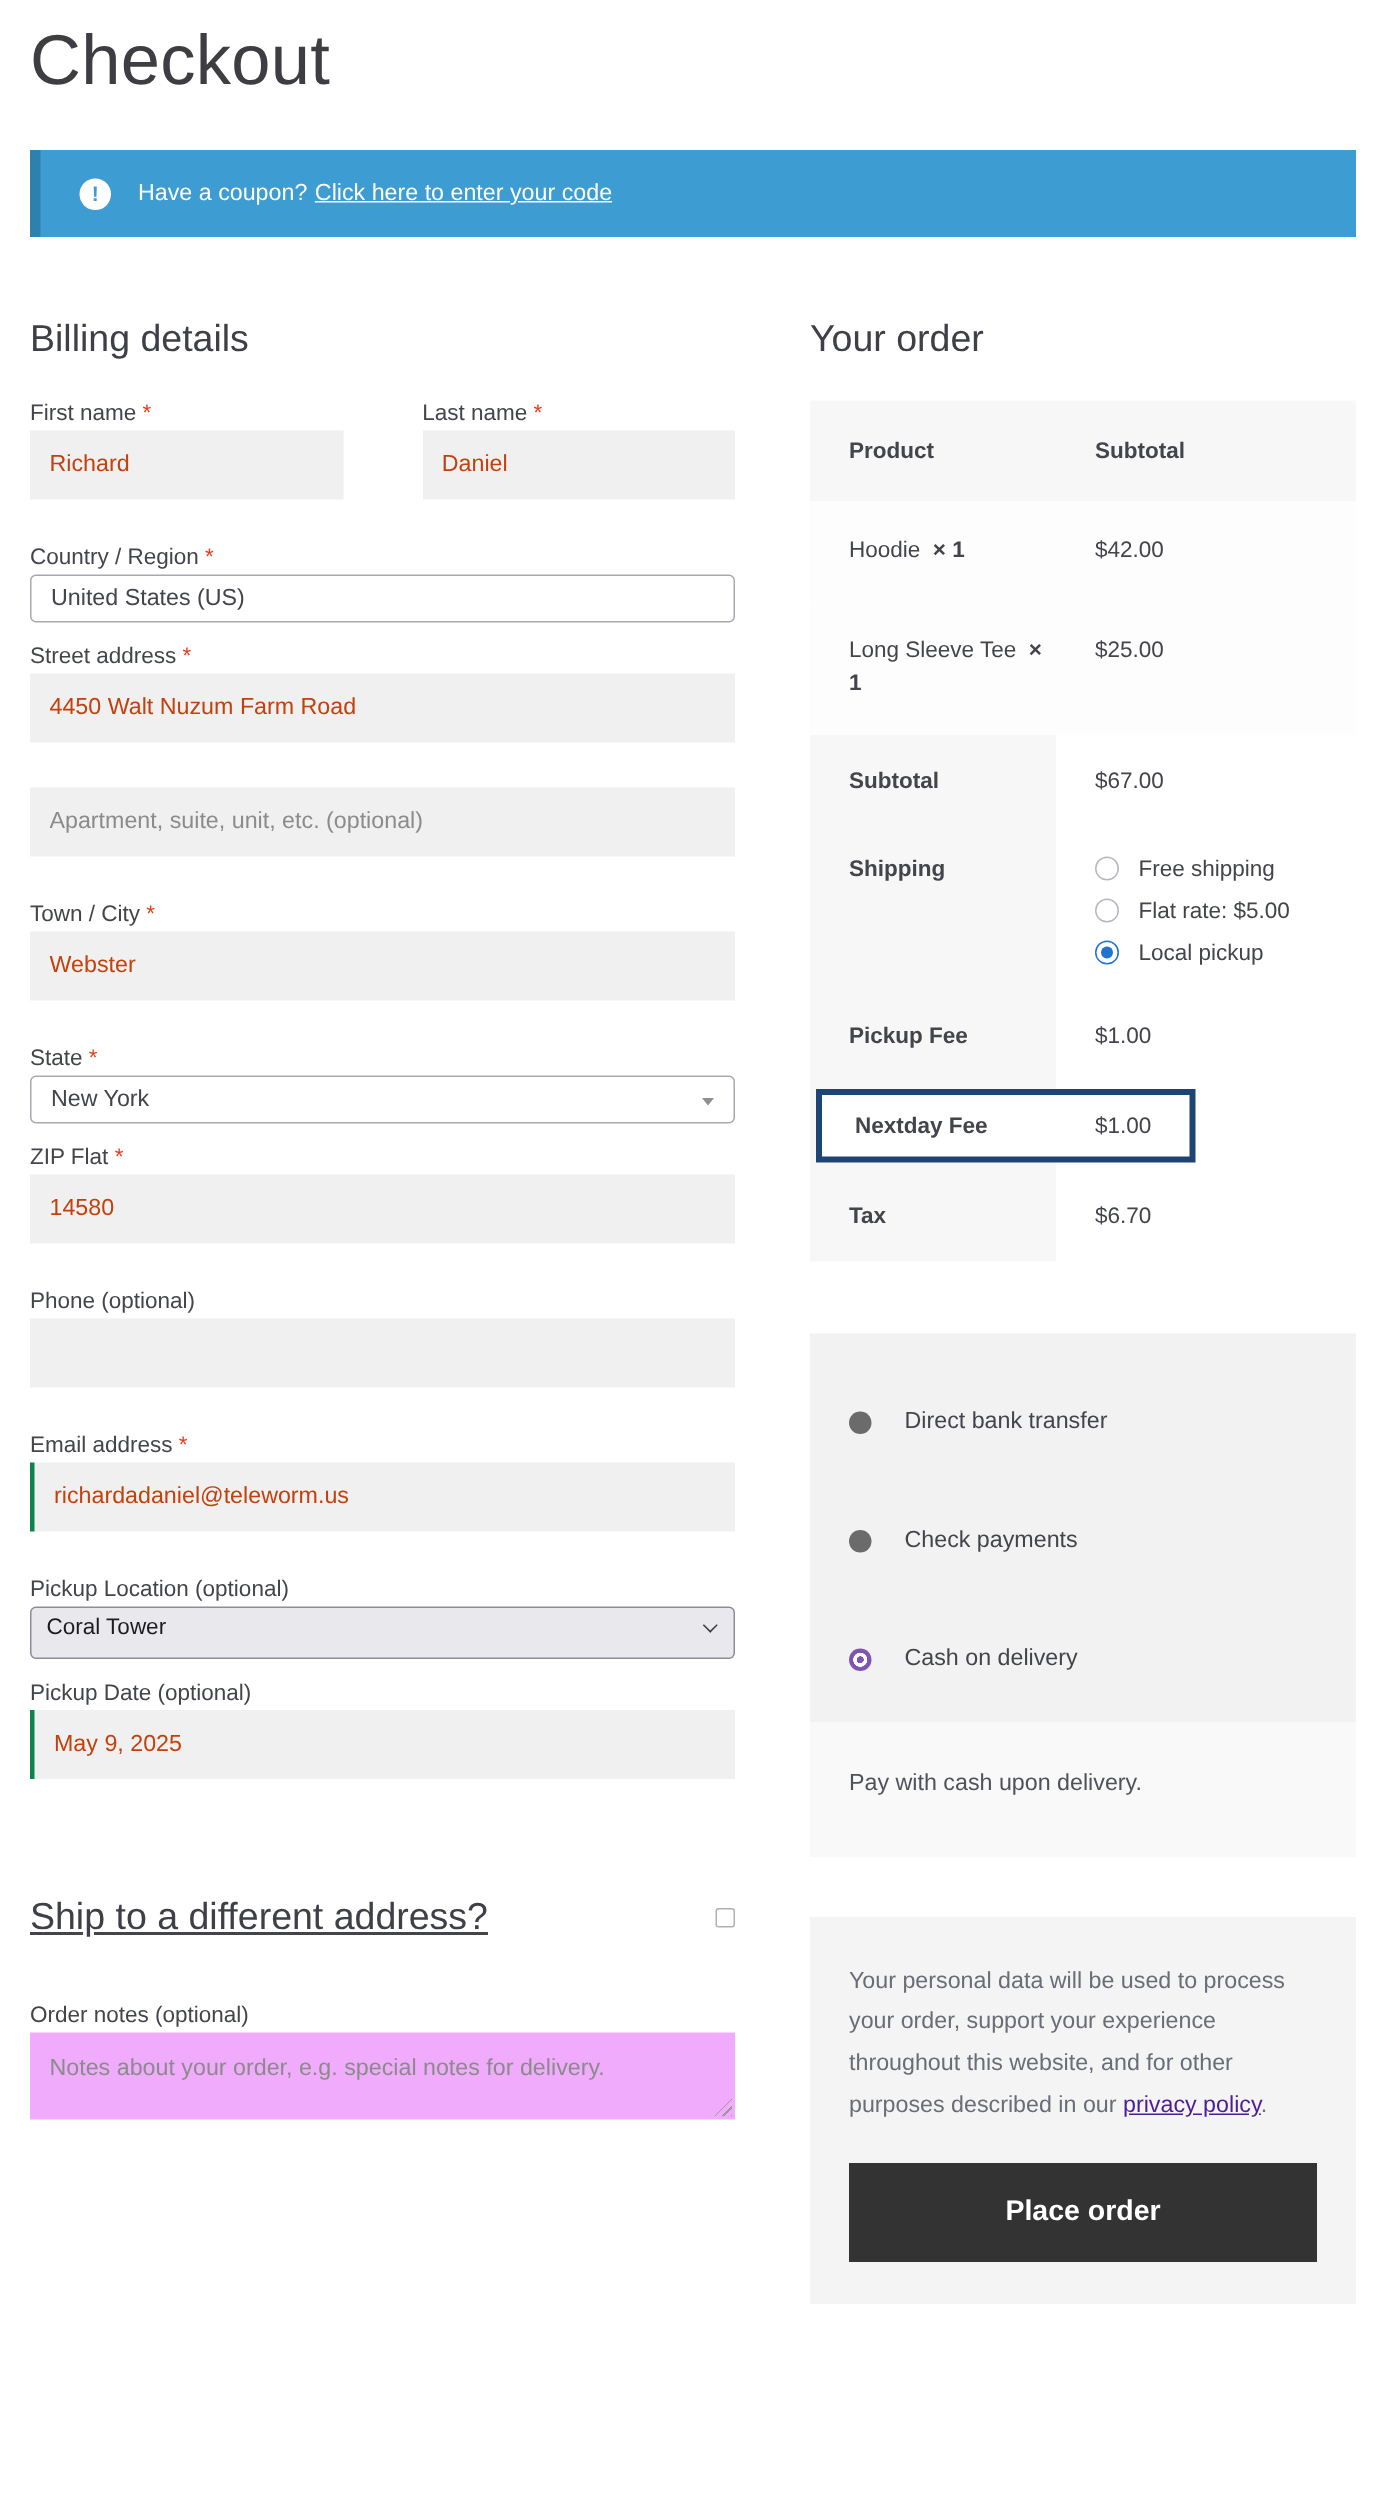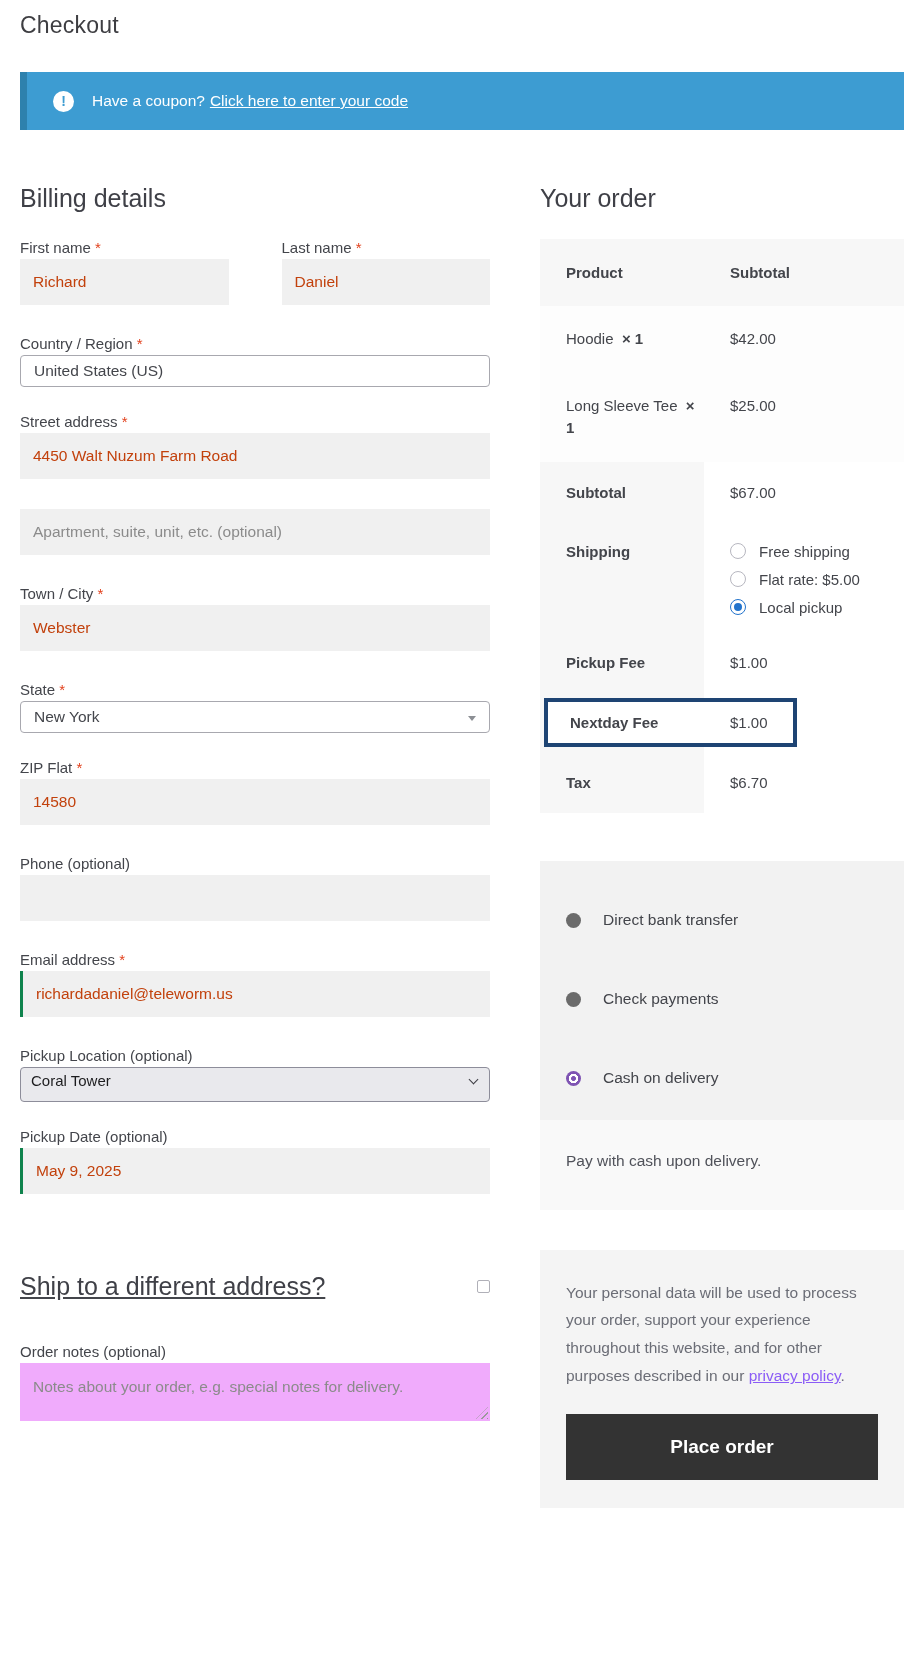--- a/index.html
+++ b/index.html
@@ -4,21 +4,21 @@
 <style>
   * { margin:0; padding:0; box-sizing:border-box; }
   html,body { background:#fff; }
   body {
     width:921px; min-height:1662px; margin:0 auto;
     font-family:"Liberation Sans","DejaVu Sans",sans-serif;
     color:#43454b; font-size:15.5px;
   }
   .page { padding:12px 17px 20px 20px; }
 
-  h1.page-title { font-size:23px; font-weight:300; color:#3e3e42; letter-spacing:.2px; }
+  h1.page-title { font-size:47px; font-weight:300; color:#3e3e42; letter-spacing:.2px; }
 
   
   .banner {
     margin-top:33px; height:58px; background:#3d9cd2; border-left:7px solid #2e81ad;
     display:flex; align-items:center; color:#fff;
   }
   .banner .info-ic {
     width:21px; height:21px; border-radius:50%; background:#fff; color:#3d9cd2;
     font-weight:bold; font-size:14px; line-height:21px; text-align:center;
     margin:0 18px 0 26px; flex:0 0 auto;
@@ -29,21 +29,21 @@
   
   .cols { display:flex; margin-top:54px; }
   .col-left { width:470px; flex:0 0 aupx; }
   .col-left { flex:0 0 470px; }
   .col-right { flex:0 0 364px; margin-left:50px; }
 
   h3.sec-title { font-size:25px; font-weight:300; color:#3f4047; margin-bottom:26px; }
 
   
   .field { margin-bottom:30px; }
-  .field-sel { margin-bottom:26px; }
+  .field-sel { margin-bottom:14px; }
   label.flabel { display:block; font-size:15px; color:#43454b; margin-bottom:3px; }
   .req { color:#e2401c; }
   .tinput {
     display:block; width:100%; height:46px; background:#f0f0f0; border:0;
     padding:0 13px; font:inherit; color:#c2410c; outline:none;
   }
   .tinput::placeholder { color:#8b8b8b; opacity:1; }
   .tinput.valid { border-left:3px solid #0f834d; }
   .name-row { display:flex; gap:53px; }
   .name-row .field { flex:1; margin-bottom:30px; }
@@ -113,21 +113,21 @@
 
   
   .paybox { background:#f2f2f2; margin-top:48px; padding:20px 0 2px; }
   .payrow { display:flex; align-items:center; height:79px; padding:0 26px; cursor:pointer; }
   .pmrad { width:15px; height:15px; border-radius:50%; background:#6b6b6b; margin-right:22px; flex:0 0 auto; }
   .pmrad.sel { background:radial-gradient(circle at 50% 50%, #7f54b3 0 2.2px, #ffffff 2.4px 4.6px, #7f54b3 4.8px); }
   .paydesc { background:#f9f9f9; padding:32px 26px 40px; color:#50525a; }
 
   .privacybox { background:#f4f4f4; margin-top:40px; padding:29px 26px 28px; }
   .privacybox p { color:#6b6d76; font-size:15.5px; line-height:1.8; }
-  .privacybox a { color:#8b5cf6; text-decoration:underline; cursor:pointer; }
+  .privacybox a { color:#4c1d95; text-decoration:underline; cursor:pointer; }
   .place-order {
     display:block; width:100%; height:66px; margin-top:24px; border:0; cursor:pointer;
     background:#333333; color:#fff; font-family:inherit; font-size:19px; font-weight:700;
   }
 </style>
 </head>
 <body>
 
 <div class="page">
 

